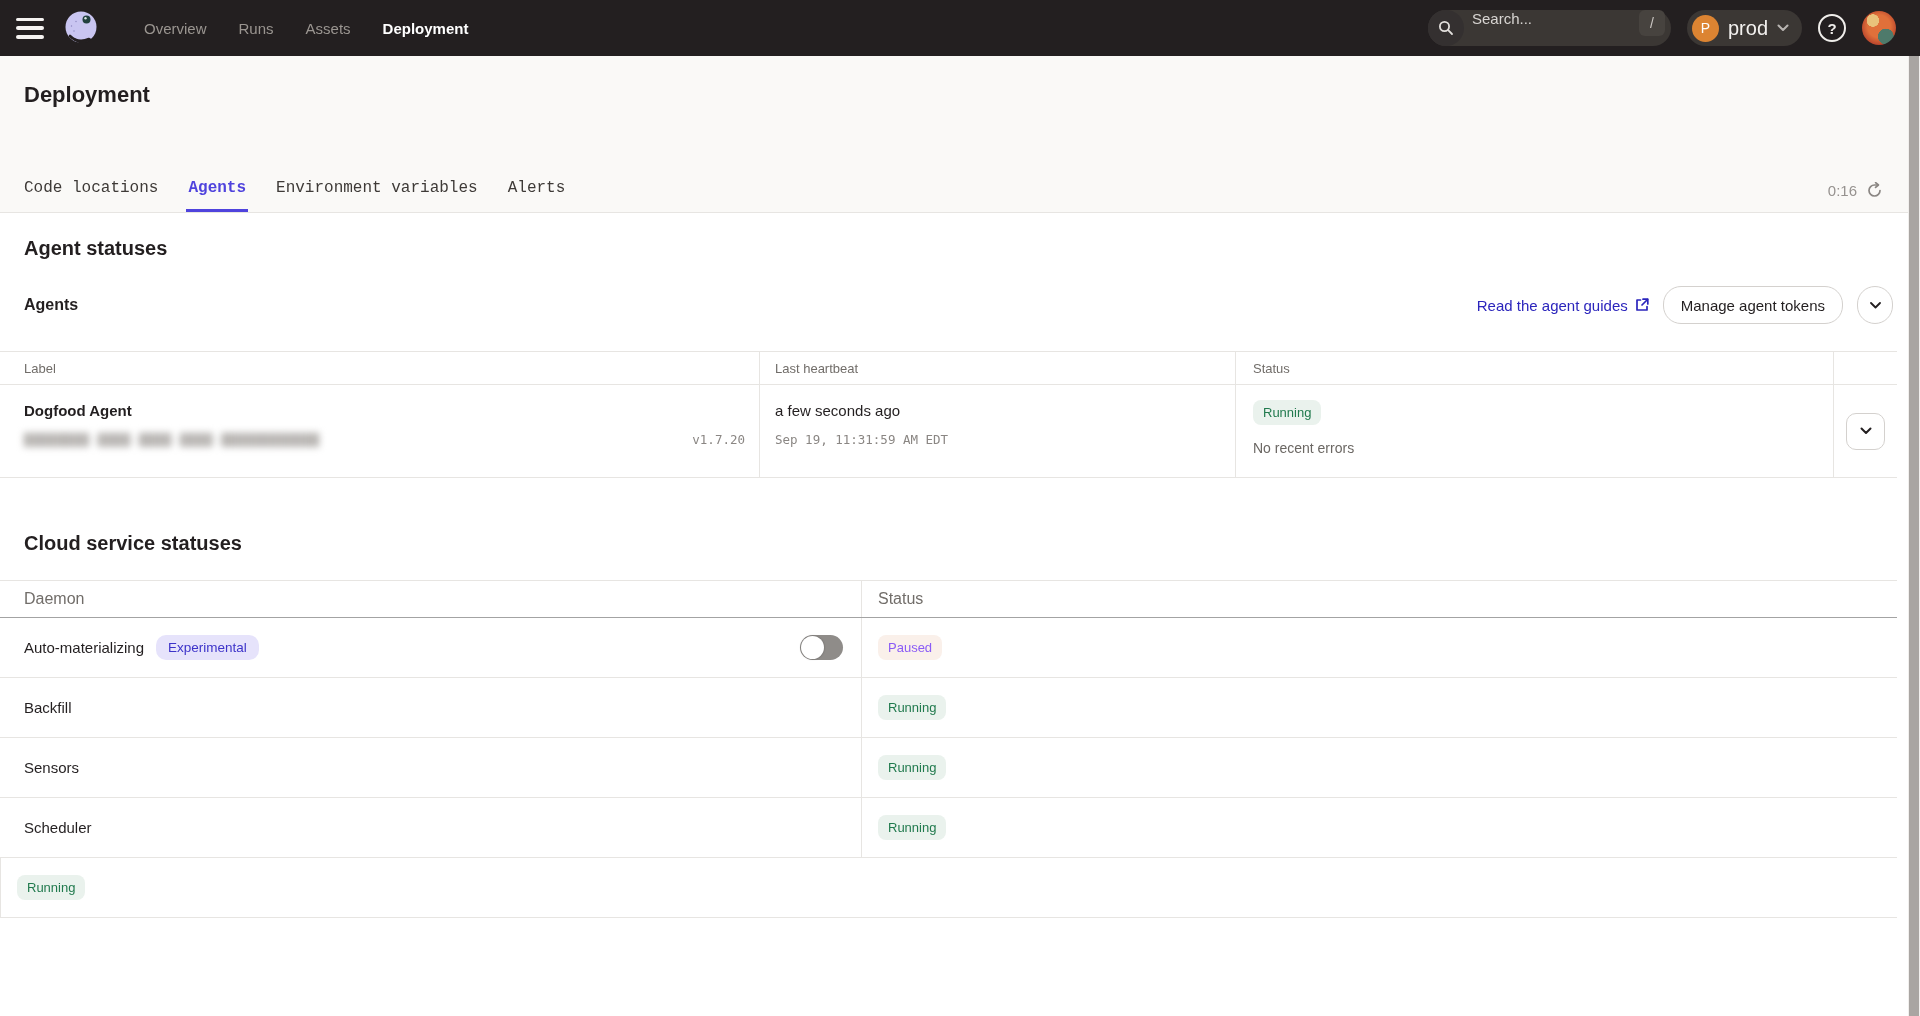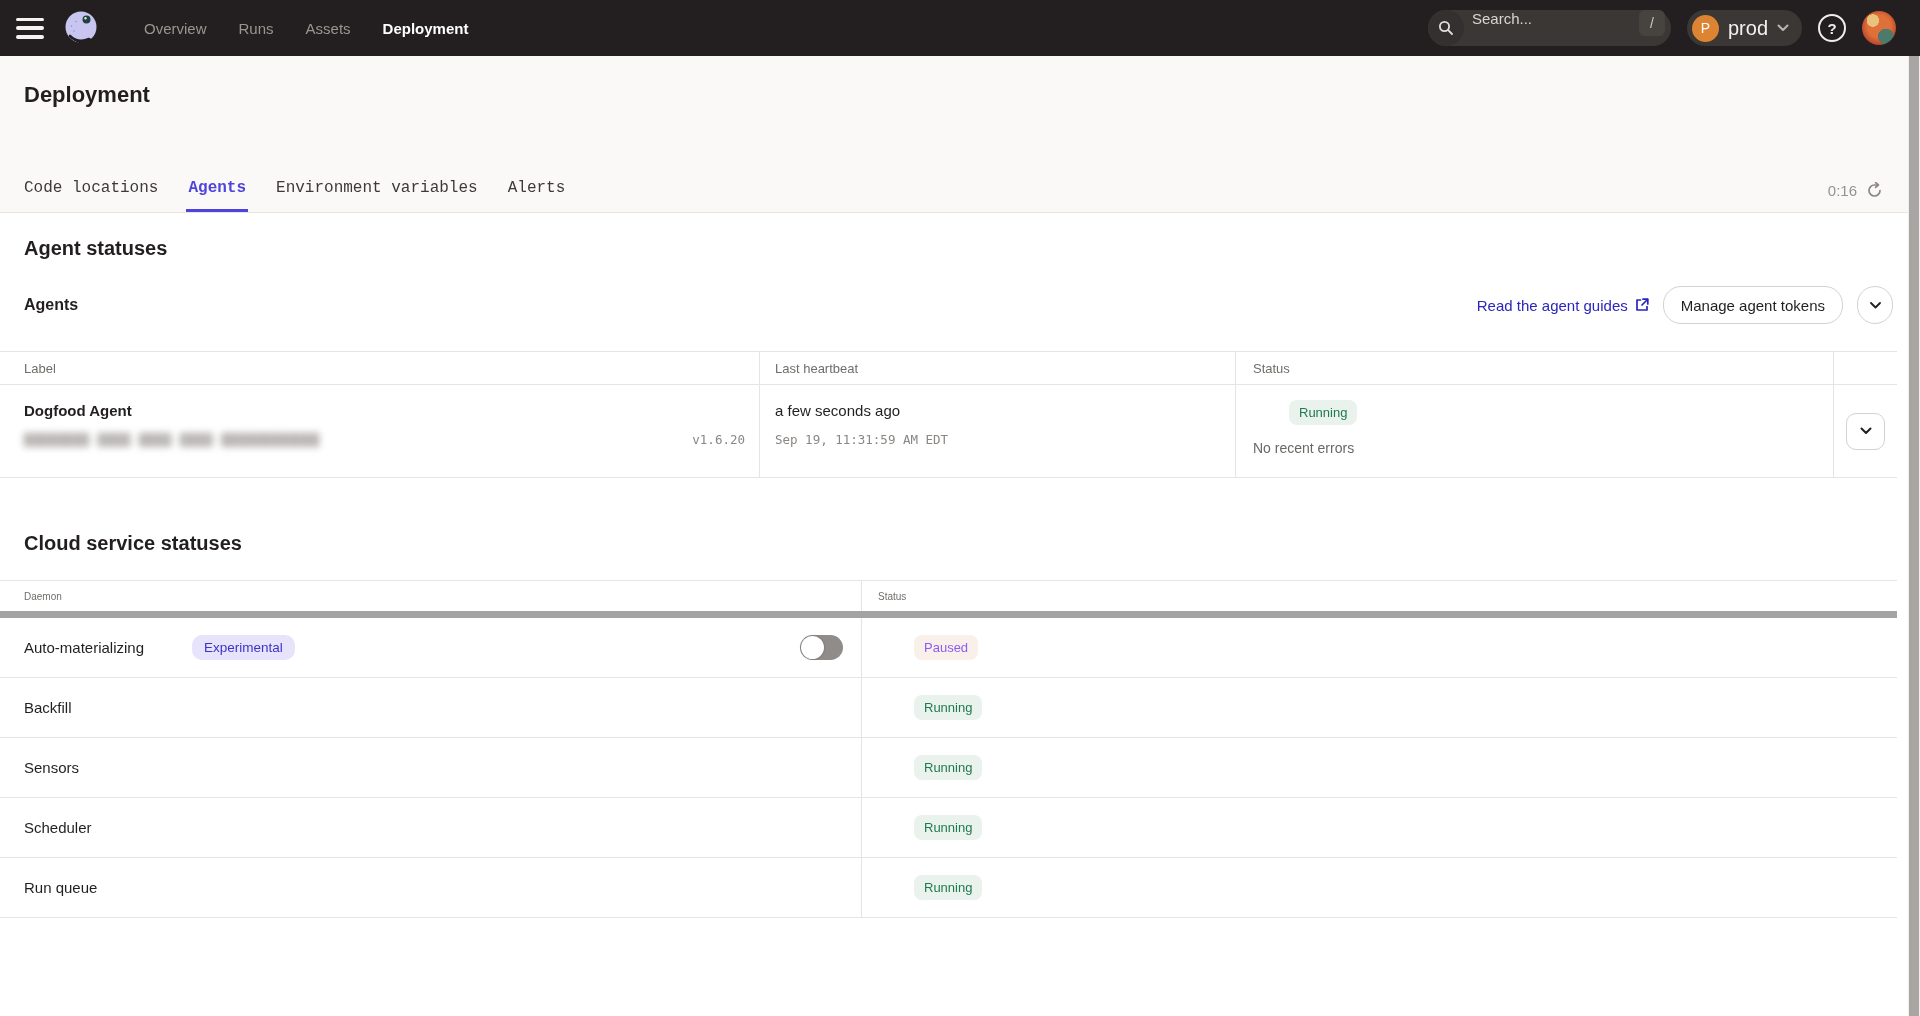--- a/index.html
+++ b/index.html
@@ -85,29 +85,29 @@
   .redacted { font-family:"DejaVu Sans Mono", monospace; font-size:12px; color:#B5B2AF; filter:blur(3.5px); letter-spacing:1px; }
   .mono-dim { font-family:"DejaVu Sans Mono", monospace; font-size:12.5px; color:#8A8683; }
   .cell-heartbeat { padding:17px 0 0 15px; }
   .hb-relative { font-size:15px; color:#231F20; }
   .hb-absolute { margin-top:13px; }
   .cell-status { padding:15px 0 0 17px; }
   .no-errors { margin-top:15px; font-size:14px; color:#6B6763; }
   .cell-expand { display:grid; place-items:center; }
   .expand-btn { width:39px; height:37px; border:1px solid #D4D1CE; border-radius:10px; background:#fff; display:grid; place-items:center; cursor:pointer; }
 
-  .badge { display:inline-block; padding:5px 10px; border-radius:8px; font-size:13px; line-height:15px;margin-left:36px; }
+  .badge { display:inline-block; padding:5px 10px; border-radius:8px; font-size:13px; line-height:15px; }
   .badge-running { background:#EAF2ED; color:#217A4E; }
   .badge-paused  { background:#FAF0EA; color:#8b5cf6; }
   .badge-exp { background:#E6E3FB; color:#3D33C9; border-radius:10px; padding:5px 12px; font-size:13.5px; }
 
   
   .cloud-title { margin-top:54px; }
   .cloud-table { margin-top:25px; width:1897px; border-top:1px solid #E7E5E2; }
-  .ct-header { display:grid; grid-template-columns:861px 1fr; height:37px; align-items:center; border-bottom:7px solid #a3a3a3; color:#716D69; font-size:10px; }
+  .ct-header { display:grid; grid-template-columns:861px 1fr; height:37px; align-items:center; border-bottom:1px solid #a3a3a3; color:#716D69; font-size:16px; }
   .ct-header > div, .ct-row > div { height:100%; display:flex; align-items:center; }
   .ct-row { display:grid; grid-template-columns:861px 1fr; height:60px; border-bottom:1px solid #E7E5E2; font-size:15px; }
   .daemon-cell { padding-left:24px; gap:12px; }
   .status-cell { padding-left:16px; }
   .toggle { margin-left:auto; margin-right:18px; width:43px; height:25px; border-radius:13px; background:#8F8C89; position:relative; cursor:pointer; flex:0 0 auto; }
   .toggle-knob { position:absolute; left:1px; top:1px; width:23px; height:23px; border-radius:50%; background:#fff; box-shadow:0 0 2px rgba(0,0,0,.35); }
 </style>
 </head>
 <body>
 
@@ -210,21 +210,21 @@
     <div class="hcell-1">Label</div>
     <div class="hcell-2 col-sep">Last heartbeat</div>
     <div class="hcell-3 col-sep">Status</div>
     <div class="col-sep"></div>
   </div>
   <div class="at-row">
     <div class="cell-label">
       <span class="agent-name">Dogfood Agent</span>
       <span class="label-line2">
         <span class="redacted">████████-████-████-████-████████████</span>
-        <span class="mono-dim">v1.6.20</span>
+        <span class="mono-dim">v1.7.20</span>
       </span>
     </div>
     <div class="cell-heartbeat col-sep">
       <div class="hb-relative">a few seconds ago</div>
       <div class="mono-dim hb-absolute">Sep 19, 11:31:59 AM EDT</div>
     </div>
     <div class="cell-status col-sep">
       <span class="badge badge-running">Running</span>
       <div class="no-errors">No recent errors</div>
     </div>
@@ -280,23 +280,20 @@
   <div class="ct-row">
     <div class="daemon-cell">
       <span>Scheduler</span>
     </div>
     <div class="status-cell col-sep">
       <span class="badge badge-running">Running</span>
     </div>
   </div>
 
   <div class="ct-row">
-    <div class="daemon-cell">
-      <span>Run queue</span>
-    </div>
     <div class="status-cell col-sep">
       <span class="badge badge-running">Running</span>
     </div>
   </div>
 </div>
 
 <div class="scrollbar-track">
   <div class="scrollbar-thumb"></div>
 </div>
 

